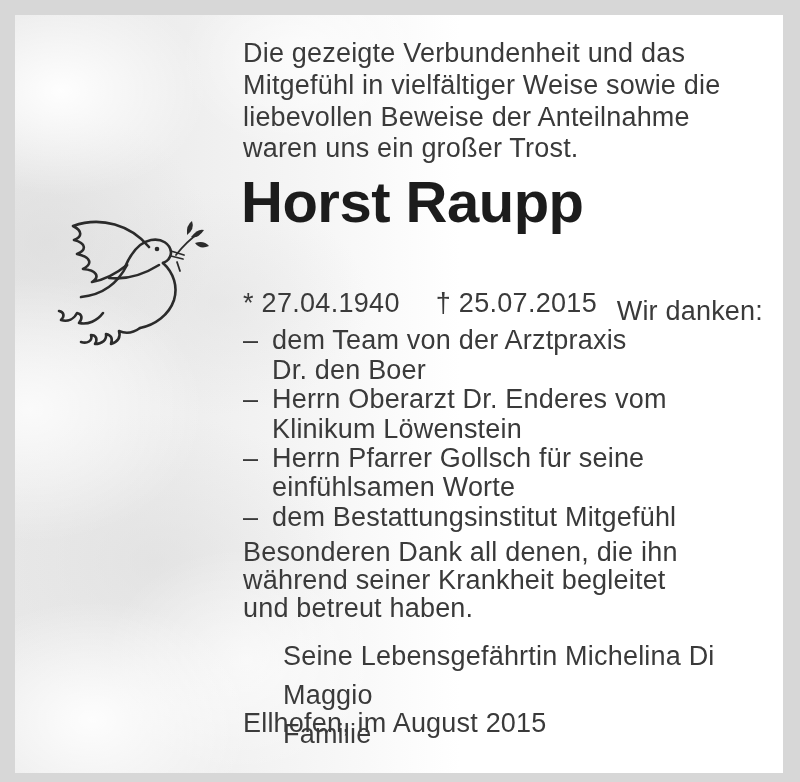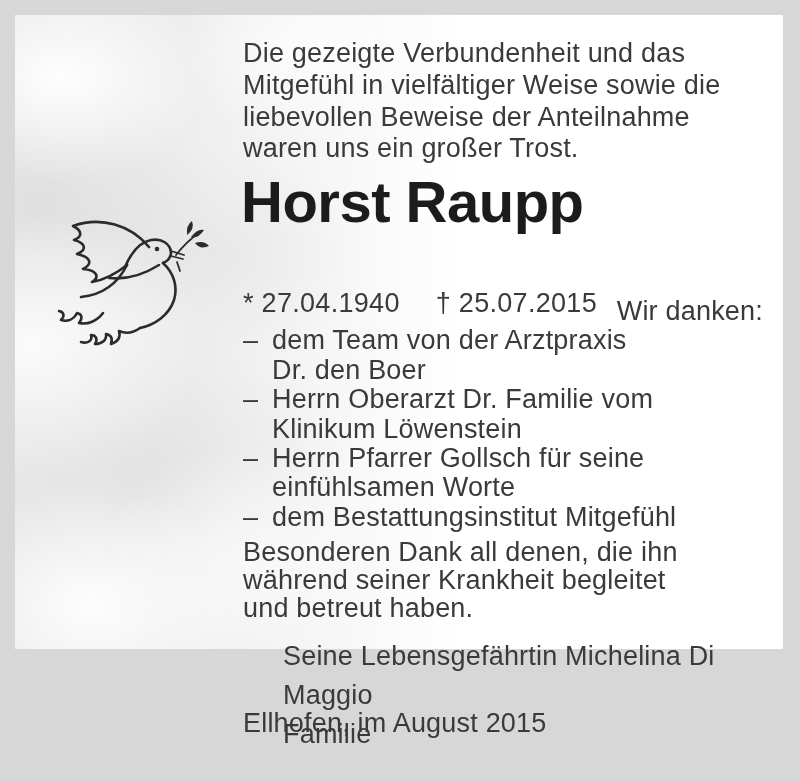--- a/index.html
+++ b/index.html
@@ -7,21 +7,21 @@
     width: 800px; height: 782px;
     overflow: hidden;
     font-family: "Liberation Sans", "DejaVu Sans", sans-serif;
   }
   body { background: #d7d7d7; position: relative; }
 
   
   .card {
     position: absolute;
     left: 15px; top: 15px;
-    width: 768px; height: 634px;
+    width: 768px; height: 758px;
     background:
       radial-gradient(ellipse 210px 150px at 6% 10%,  rgba(255,255,255,0.95), rgba(255,255,255,0) 70%),
       radial-gradient(ellipse 180px 130px at 38% 6%,  rgba(255,255,255,0.75), rgba(255,255,255,0) 70%),
       radial-gradient(ellipse 250px 190px at 2% 52%,  rgba(255,255,255,0.80), rgba(255,255,255,0) 70%),
       radial-gradient(ellipse 230px 170px at 10% 93%, rgba(255,255,255,0.90), rgba(255,255,255,0) 70%),
       radial-gradient(ellipse 200px 160px at 30% 85%, rgba(255,255,255,0.60), rgba(255,255,255,0) 70%),
       radial-gradient(ellipse 280px 210px at 18% 72%, rgba(219,219,219,0.55), rgba(219,219,219,0) 70%),
       radial-gradient(ellipse 240px 190px at 4% 30%,  rgba(214,214,214,0.50), rgba(214,214,214,0) 70%),
       radial-gradient(ellipse 220px 160px at 26% 38%, rgba(222,222,222,0.45), rgba(222,222,222,0) 70%),
       linear-gradient(90deg, #e9e9e9 0%, #eeeeee 22%, #f7f7f7 42%, #ffffff 58%, #ffffff 100%);
@@ -133,21 +133,21 @@
 
   <div class="text-col dates">
     <span class="birth">* 27.04.1940</span><span class="death">† 25.07.2015</span>
   </div>
 
   <div class="text-col thanks">
     <div class="thanks-heading">Wir danken:</div>
     <div>
         <div class="thanks-item"><span class="bullet">–</span><span class="itext">dem Team von der Arztpraxis
 Dr. den Boer</span></div>
-        <div class="thanks-item"><span class="bullet">–</span><span class="itext">Herrn Oberarzt Dr. Familie vom
+        <div class="thanks-item"><span class="bullet">–</span><span class="itext">Herrn Oberarzt Dr. Enderes vom
 Klinikum Löwenstein</span></div>
         <div class="thanks-item"><span class="bullet">–</span><span class="itext">Herrn Pfarrer Gollsch für seine
 einfühlsamen Worte</span></div>
         <div class="thanks-item"><span class="bullet">–</span><span class="itext">dem Bestattungsinstitut Mitgefühl</span></div>
       </div>
   </div>
 
   <div class="text-col closing">Besonderen Dank all denen, die ihn
 während seiner Krankheit begleitet
 und betreut haben.</div>

